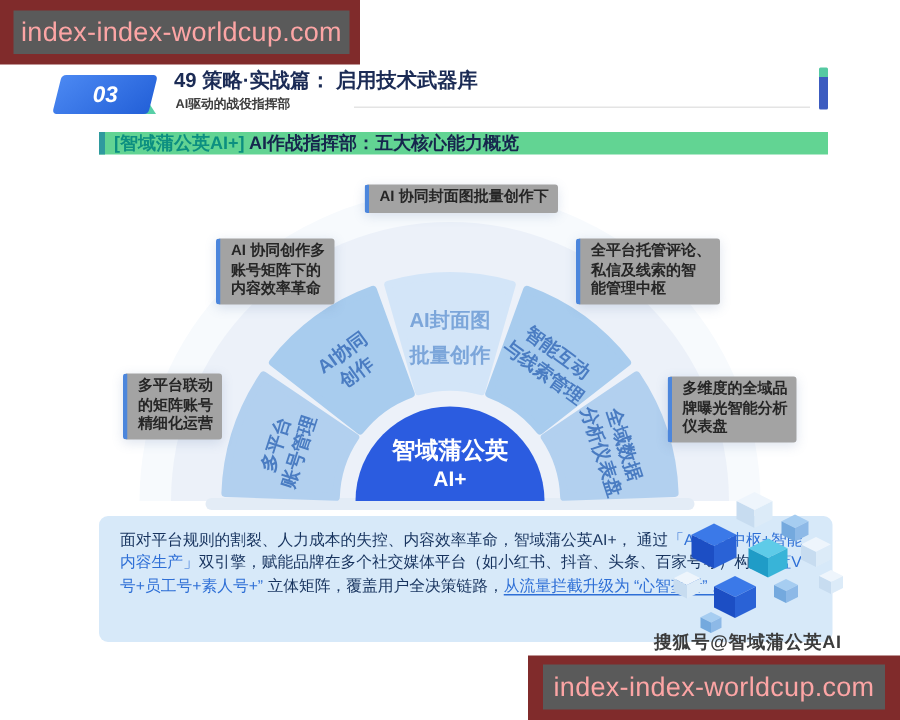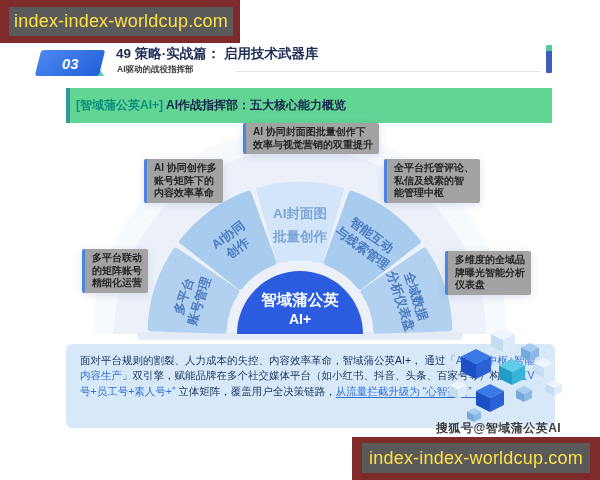--- a/index.html
+++ b/index.html
@@ -2,39 +2,39 @@
 <html><head>
 <meta charset="utf-8">
 <style>
   html,body{margin:0;padding:0;background:#fff;}
   .stage{position:relative;width:600px;height:480px;background:#ffffff;overflow:hidden;
          font-family:"Liberation Sans","DejaVu Sans",sans-serif;}
   
   .banner{position:absolute;background:#802b2b;z-index:6;}
   .banner-top{left:0;top:0;width:240px;height:43px;}
   .banner-bottom{left:352px;top:437px;width:248px;height:43px;}
-  .banner-box{position:absolute;background:#5a5a5a;color:#fde047;display:flex;align-items:center;
+  .banner-box{position:absolute;background:#5a5a5a;color:#fca5a5;display:flex;align-items:center;
               justify-content:center;font-size:18px;letter-spacing:.2px;}
   .banner-top .banner-box{left:9px;top:7px;width:224px;height:29px;}
   .banner-bottom .banner-box{left:10px;top:6px;width:228px;height:30px;}
   
   .badge-tri{position:absolute;left:86px;top:62px;width:0;height:0;z-index:1;
              border-left:9px solid transparent;border-right:9px solid transparent;
              border-bottom:14px solid #57cfa6;}
   .badge{position:absolute;left:38px;top:50px;width:64px;height:26px;z-index:2;
          background:linear-gradient(135deg,#4b88f2,#2360d8);transform:skewX(-14deg);
          border-radius:3px;display:flex;align-items:center;justify-content:center;}
   .badge span{transform:skewX(14deg);color:#fff;font-weight:bold;font-style:italic;font-size:15px;}
   .page-title{position:absolute;left:116px;top:45px;font-size:13.5px;font-weight:bold;color:#1b2b55;}
   .page-subtitle{position:absolute;left:117px;top:64px;font-size:8.5px;font-weight:bold;color:#3d3d3d;}
   .header-line{position:absolute;left:236px;top:71px;width:304px;height:1px;background:#e4e4e4;}
   .header-accent{position:absolute;left:546px;top:45px;width:6px;height:28px;border-radius:1px;
          background:linear-gradient(#55c9a2 0 22%,#3c5cc0 22% 100%);}
   
-  .section-bar{position:absolute;left:66px;top:88px;width:486px;height:35px;background:#62d493;
+  .section-bar{position:absolute;left:66px;top:88px;width:486px;height:15px;background:#62d493;
          border-left:4px solid #2f9a9e;display:flex;align-items:center;padding-left:6px;
          box-sizing:border-box;white-space:nowrap;}
   .section-tag{color:#0c8f80;font-weight:bold;font-size:12px;}
   .section-text{color:#16264d;font-weight:bold;font-size:12px;margin-left:3px;}
   
   #fan{position:absolute;left:78px;top:108px;z-index:1;}
   
   .callout{position:absolute;background:#a3a3a3;border-left:3px solid #4c86dc;border-radius:2px;
            padding:3px 6px 3px 7px;font-size:10px;line-height:12.5px;font-weight:600;color:#262626;
            box-shadow:0 2px 8px rgba(90,120,170,.20);z-index:2;white-space:nowrap;}
@@ -107,21 +107,20 @@
         <text x="0" y="-6" text-anchor="middle" font-size="12.5" font-weight="bold" fill="#4a7cc2">全域数据</text>
         <text x="0" y="10" text-anchor="middle" font-size="12.5" font-weight="bold" fill="#4a7cc2">分析仪表盘</text>
       </g>
       <path d="M 159 226 A 63 63 0 0 1 285 226 Z" fill="#2b5ce0"></path>
       <text x="222" y="197" text-anchor="middle" font-size="15.5" font-weight="bold" fill="#fff">智域蒲公英</text>
       <text x="222" y="216" text-anchor="middle" font-size="14" font-weight="bold" fill="#fff">AI+</text>
     </svg>
 
   <div class="callout callout-top">
     <div>AI 协同封面图批量创作下</div>
-    <div>效率与视觉营销的双重提升</div>
   </div>
   <div class="callout callout-left-upper">
     <div>AI 协同创作多</div>
     <div>账号矩阵下的</div>
     <div>内容效率革命</div>
   </div>
   <div class="callout callout-left-lower">
     <div>多平台联动</div>
     <div>的矩阵账号</div>
     <div>精细化运营</div>

